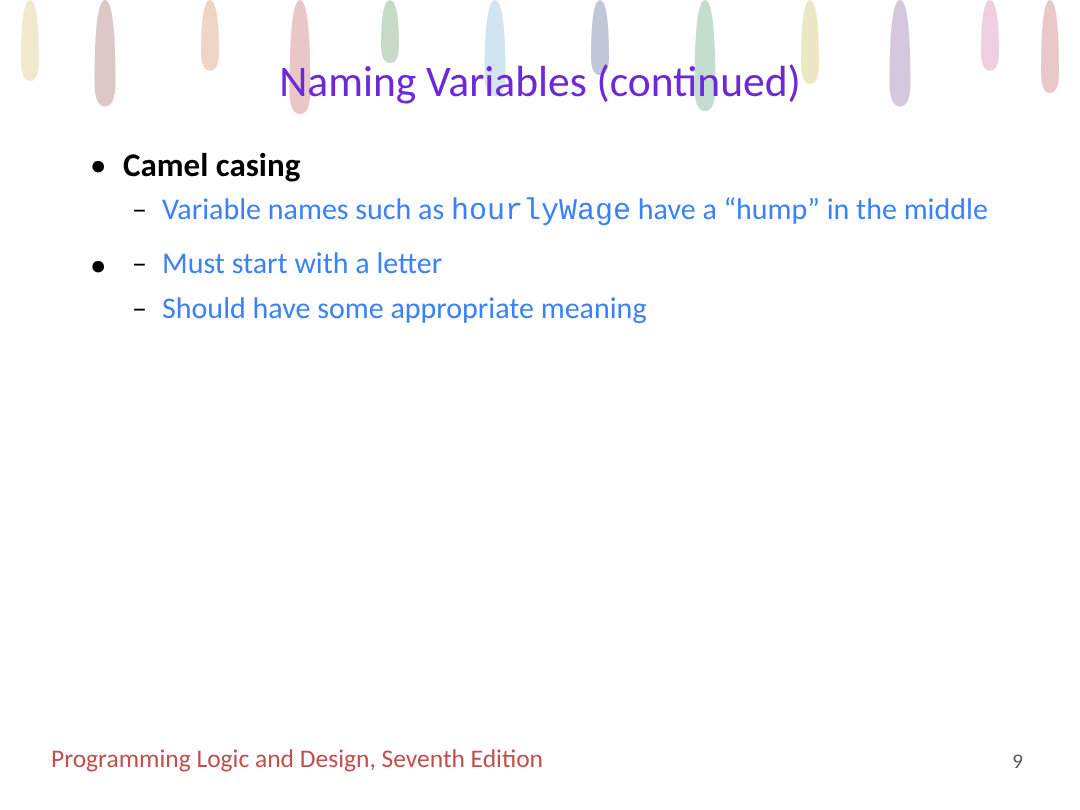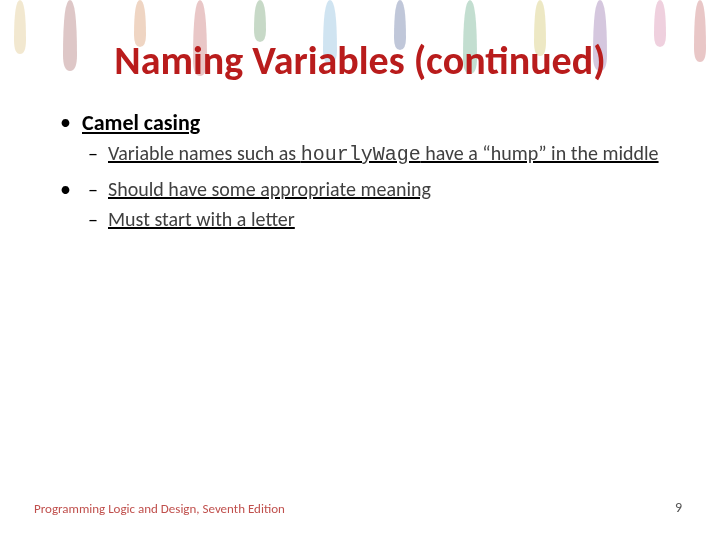--- a/index.html
+++ b/index.html
@@ -12,81 +12,80 @@
   }
   .drips {
     position: absolute;
     top: 0; left: 0; right: 0;
     height: 100px;
     z-index: 0;
     pointer-events: none;
   }
   .slide-title {
     text-align: center;
-    font-size: 40px;
-    color: #b91c1c;
-    font-weight: 700;
+    font-size: 29px;
+    color: #6d28d9;
+    font-weight: 400;
     padding-top: 36px;
     padding-bottom: 24px;
     position: relative;
     z-index: 1;
   }
   .content {
     position: relative;
     z-index: 1;
     padding: 0 48px 0 60px;
   }
   ul.level1 {
     list-style: none;
   }
   ul.level1 > li {
     position: relative;
     font-size: 22px;
     color: #000;
     margin-bottom: 6px;
     padding-left: 22px;
-    text-decoration: underline;
   }
   ul.level1 > li::before {
     content: "•";
     position: absolute;
     left: 0;
     top: 0;
     font-size: 22px;
     color: #000;
   }
   ul.level1 > li.bold > .li-text { font-weight: 700; }
   ul.level2 {
     list-style: none;
     margin-top: 4px;
     margin-bottom: 8px;
   }
   ul.level2 > li {
     position: relative;
     font-size: 20px;
-    color: #404040;
+    color: #3b82f6;
     margin-bottom: 4px;
     padding-left: 26px;
     line-height: 1.3;
     font-weight: 400;
   }
   ul.level2 > li::before {
     content: "–";
     position: absolute;
     left: 6px;
     top: 0;
     font-size: 20px;
     color: #000;
   }
   .code { font-family: "Courier New", monospace; }
   .footer-left {
     position: absolute;
     left: 34px;
     bottom: 24px;
-    font-size: 13px;
+    font-size: 17px;
     color: #c0504d;
     z-index: 1;
   }
   .footer-right {
     position: absolute;
     right: 38px;
     bottom: 24px;
     font-size: 14px;
     color: #555;
     z-index: 1;
@@ -119,21 +118,21 @@
     <li class="bold">
       <span class="li-text">Camel casing</span>
       <ul class="level2">
         <li>
           <span>Variable names such as </span><span class="code">hourlyWage</span><span> have a “hump” in the middle</span>
         </li>
       </ul>
     </li>
     <li>
       <ul class="level2">
+        <li><span>Must start with a letter</span></li>
         <li><span>Should have some appropriate meaning</span></li>
-        <li><span>Must start with a letter</span></li>
       </ul>
     </li>
   </ul>
 </div>
 
 <div class="footer-left">Programming Logic and Design, Seventh Edition</div>
 <div class="footer-right">9</div>
 
 </body></html>

